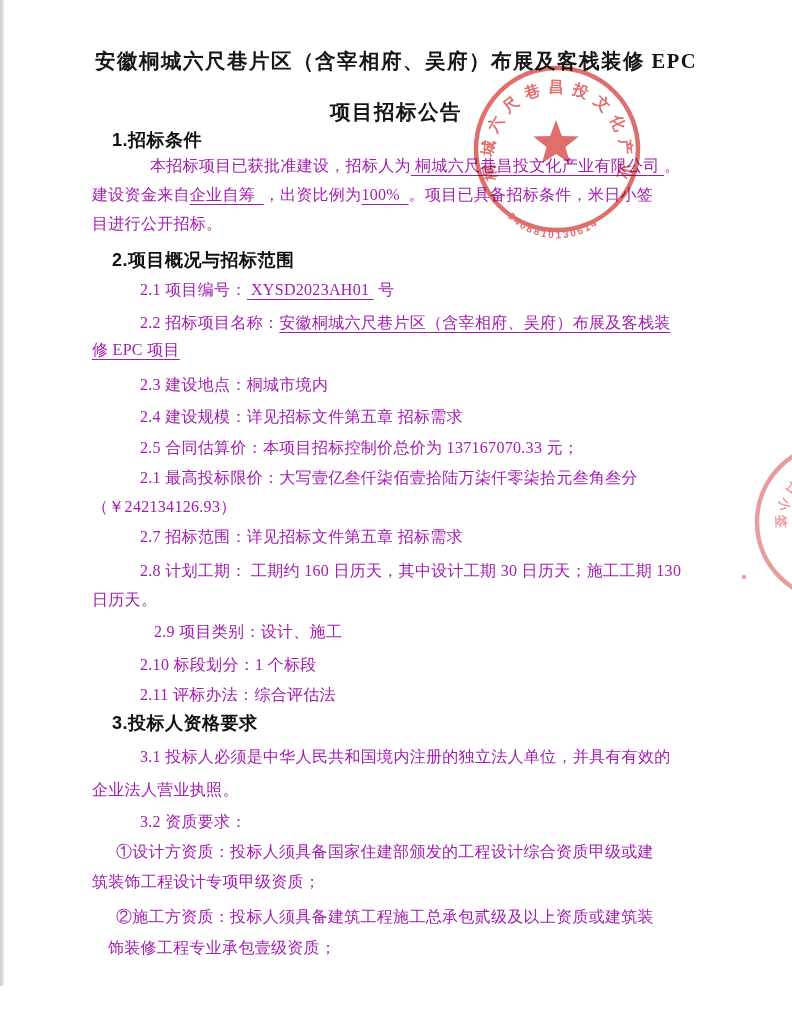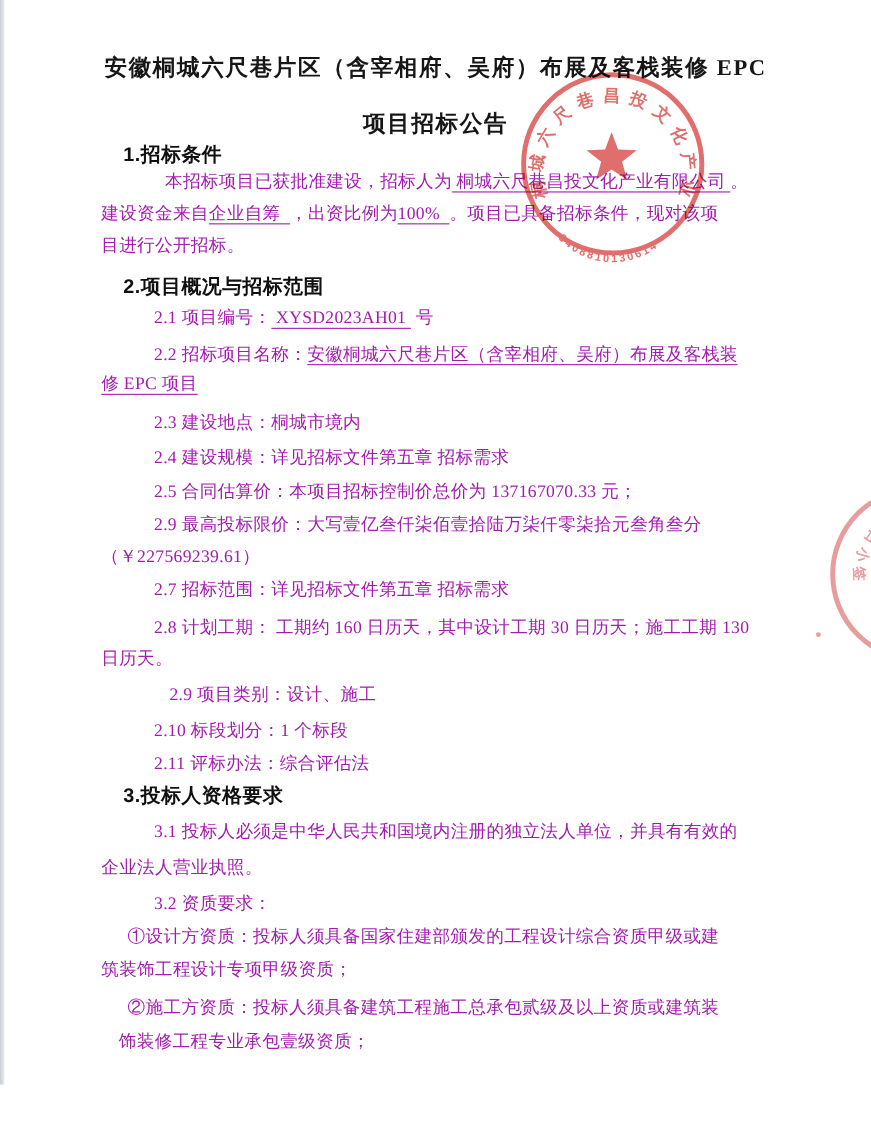--- a/index.html
+++ b/index.html
@@ -50,31 +50,31 @@
 <div class="page">
 
   <div class="scan-edge"></div>
 
   <div class="title-line" style="top:47px;">安徽桐城六尺巷片区（含宰相府、吴府）布展及客栈装修 EPC</div>
   <div class="title-line" style="top:98px;">项目招标公告</div>
 
   <div>
       <div class="line h" style="top: 128px;"><span>1.招标条件</span></div>
       <div class="line p" style="top: 154px;"><span>本招标项目已获批准建设，招标人为</span><span class="u">&nbsp;桐城六尺巷昌投文化产业有限公司&nbsp;</span><span>。</span></div>
-      <div class="line c" style="top: 183px;"><span>建设资金来自</span><span class="u">企业自筹&nbsp;&nbsp;</span><span>，出资比例为</span><span class="u">100%&nbsp;&nbsp;</span><span>。项目已具备招标条件，现对该项</span></div>
+      <div class="line c" style="top: 183px;"><span>建设资金来自</span><span class="u">企业自筹&nbsp;&nbsp;</span><span>，出资比例为</span><span class="u">100%&nbsp;&nbsp;</span><span>。项目已具备招标条件，米日小签</span></div>
       <div class="line c" style="top: 212px;"><span>目进行公开招标。</span></div>
       <div class="line h" style="top: 248px;"><span>2.项目概况与招标范围</span></div>
       <div class="line i" style="top: 278px;"><span>2.1 项目编号：</span><span class="u">&nbsp;XYSD2023AH01&nbsp;</span><span>&nbsp;号</span></div>
       <div class="line i" style="top: 311px;"><span>2.2 招标项目名称：</span><span class="u">安徽桐城六尺巷片区（含宰相府、吴府）布展及客栈装</span></div>
       <div class="line c" style="top: 338px;"><span class="u">修 EPC 项目</span></div>
       <div class="line i" style="top: 373px;"><span>2.3 建设地点：桐城市境内</span></div>
       <div class="line i" style="top: 405px;"><span>2.4 建设规模：详见招标文件第五章 招标需求</span></div>
       <div class="line i" style="top: 436px;"><span>2.5 合同估算价：本项目招标控制价总价为 137167070.33 元；</span></div>
-      <div class="line i" style="top: 466px;"><span>2.9 最高投标限价：大写壹亿叁仟柒佰壹拾陆万柒仟零柒拾元叁角叁分</span></div>
-      <div class="line c" style="top: 495px;"><span>（￥227569239.61）</span></div>
+      <div class="line i" style="top: 466px;"><span>2.1 最高投标限价：大写壹亿叁仟柒佰壹拾陆万柒仟零柒拾元叁角叁分</span></div>
+      <div class="line c" style="top: 495px;"><span>（￥242134126.93）</span></div>
       <div class="line i" style="top: 525px;"><span>2.7 招标范围：详见招标文件第五章 招标需求</span></div>
       <div class="line i" style="top: 559px;"><span>2.8 计划工期： 工期约 160 日历天，其中设计工期 30 日历天；施工工期 130</span></div>
       <div class="line c" style="top: 588px;"><span>日历天。</span></div>
       <div class="line i" style="top: 620px; margin-left: 14px;"><span>2.9 项目类别：设计、施工</span></div>
       <div class="line i" style="top: 653px;"><span>2.10 标段划分：1 个标段</span></div>
       <div class="line i" style="top: 683px;"><span>2.11 评标办法：综合评估法</span></div>
       <div class="line h" style="top: 711px;"><span>3.投标人资格要求</span></div>
       <div class="line i" style="top: 745px;"><span>3.1 投标人必须是中华人民共和国境内注册的独立法人单位，并具有有效的</span></div>
       <div class="line c" style="top: 778px;"><span>企业法人营业执照。</span></div>
       <div class="line i" style="top: 810px;"><span>3.2 资质要求：</span></div>

